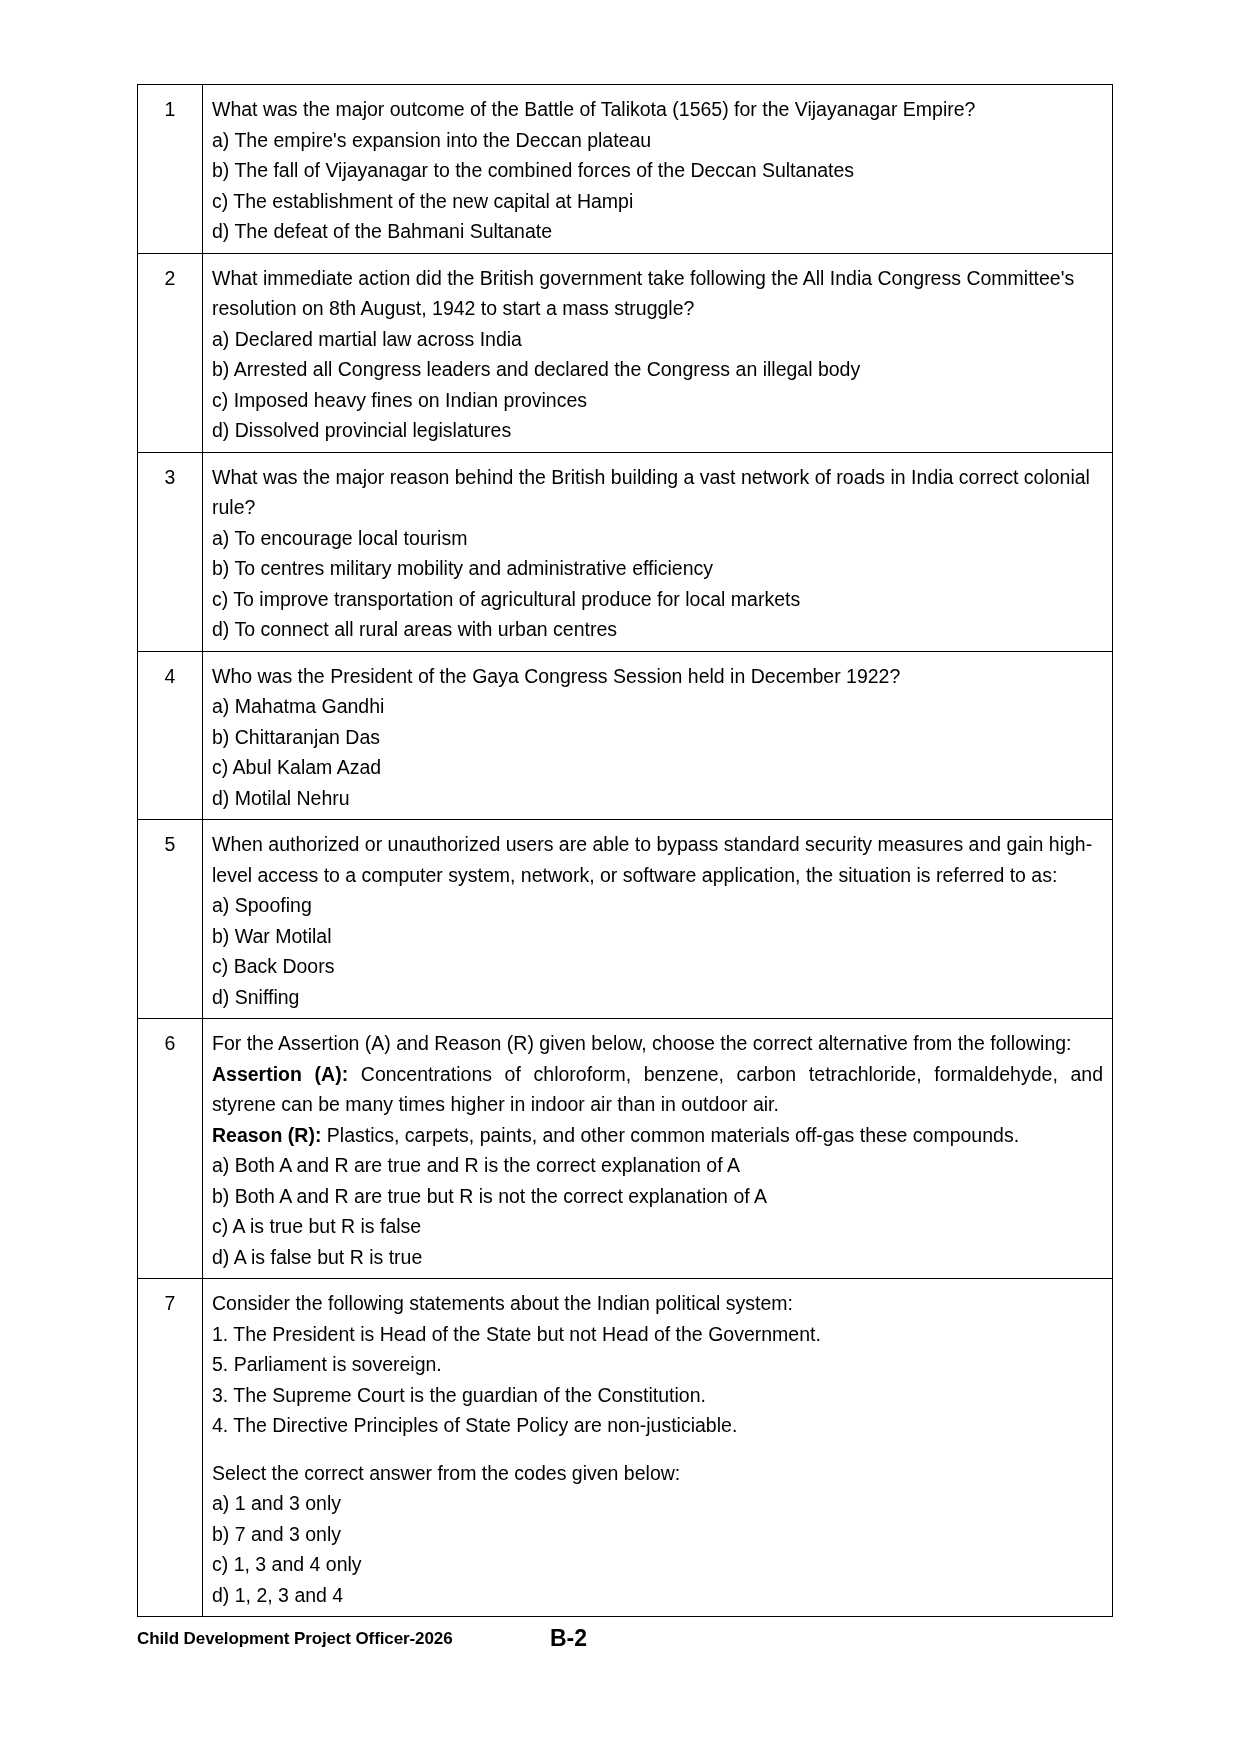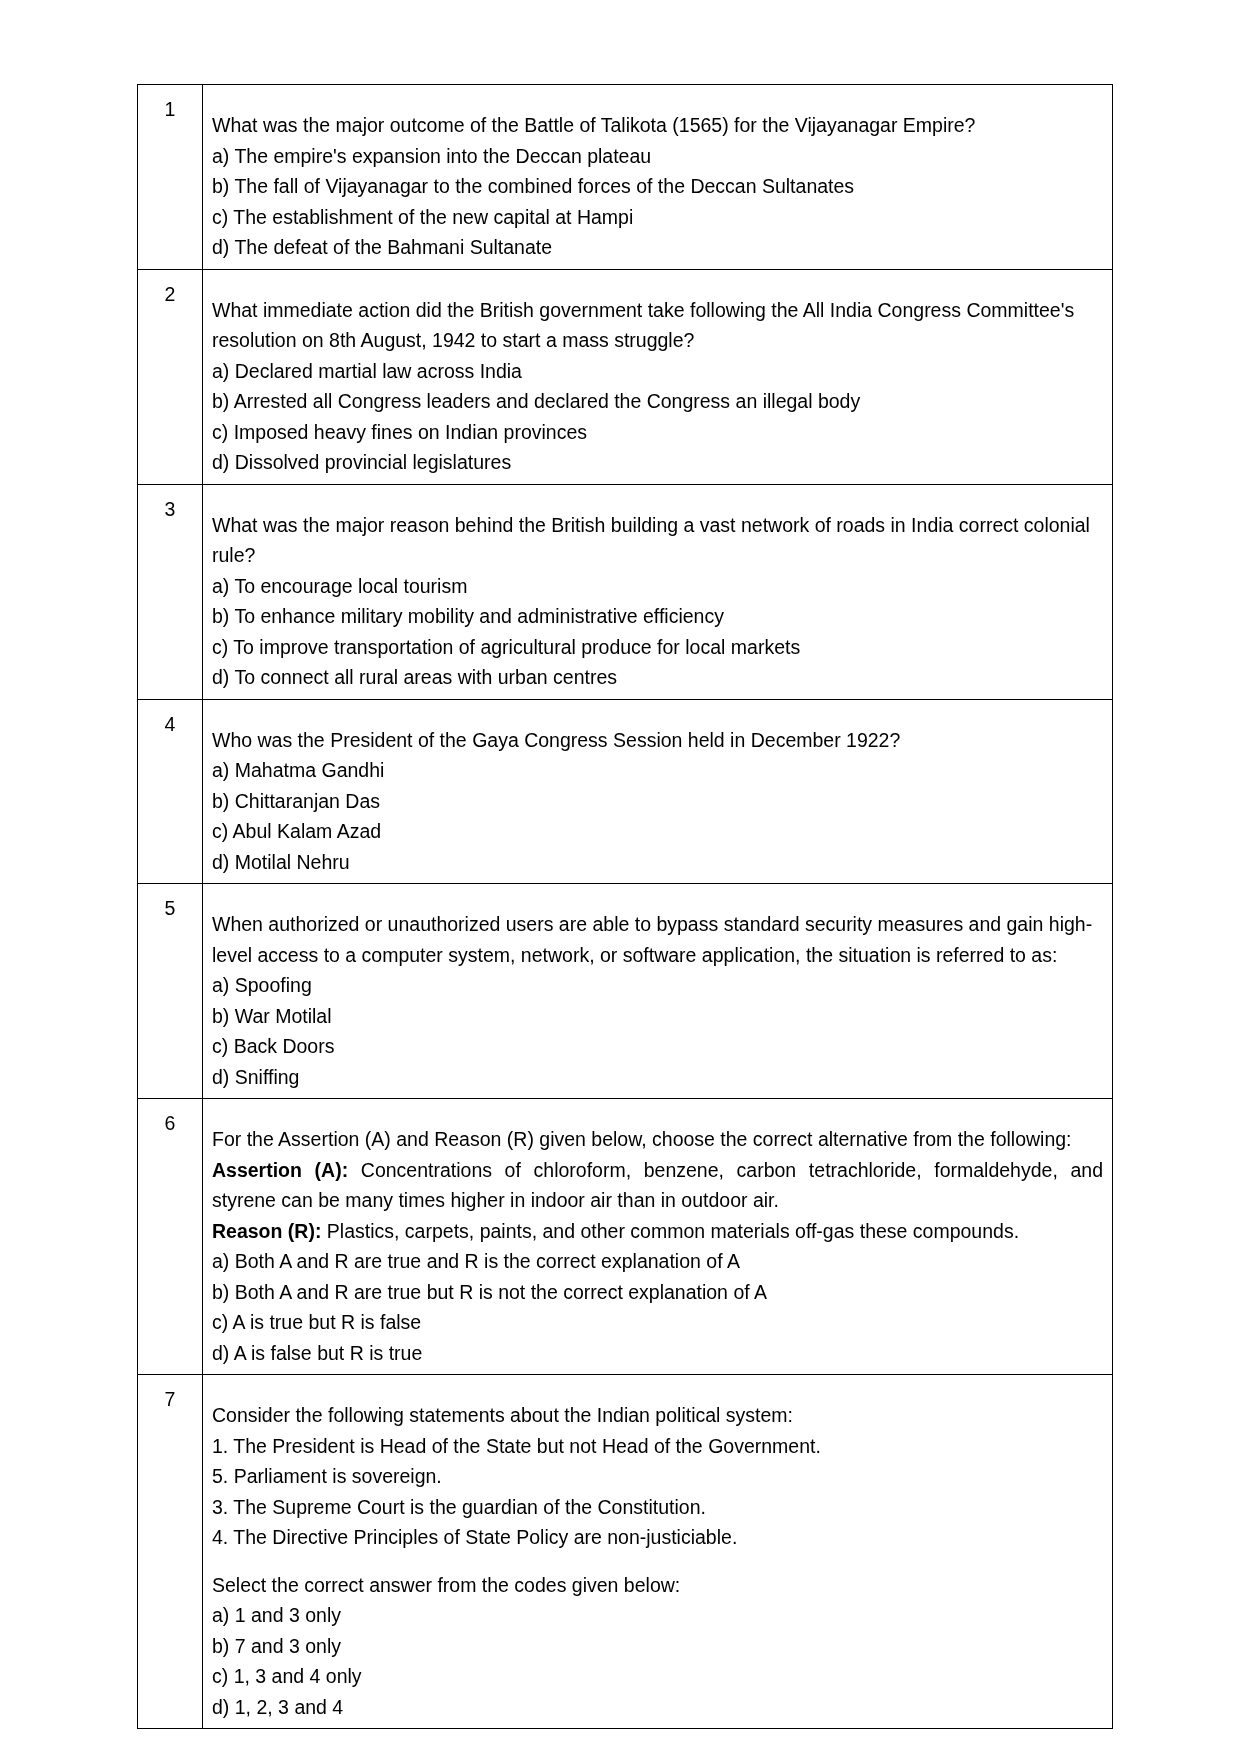--- a/index.html
+++ b/index.html
@@ -37,21 +37,21 @@
   }
   td.numcell {
     width: 64px;
     text-align: center;
     font-size: 19.5px;
     line-height: 30.5px;
     padding-top: 9px;
     padding-bottom: 6px;
   }
   td.bodycell {
-    padding: 25px 9px 6px 9px;
+    padding: 9px 9px 6px 9px;
     font-size: 19.5px;
     line-height: 30.5px;
   }
   .line {
     margin: 0;
     white-space: normal;
   }
   .just {
     text-align: justify;
     text-justify: inter-word;
@@ -115,21 +115,21 @@
           <p class="line">c) Imposed heavy fines on Indian provinces</p>
           <p class="line">d) Dissolved provincial legislatures</p>
         </td>
       </tr>
 
       <tr>
         <td class="numcell">3</td>
         <td class="bodycell">
           <p class="line">What was the major reason behind the British building a vast network of roads in India correct colonial rule?</p>
           <p class="line">a) To encourage local tourism</p>
-          <p class="line">b) To enhance military mobility and administrative efficiency</p>
+          <p class="line">b) To centres military mobility and administrative efficiency</p>
           <p class="line">c) To improve transportation of agricultural produce for local markets</p>
           <p class="line">d) To connect all rural areas with urban centres</p>
         </td>
       </tr>
 
       <tr>
         <td class="numcell">4</td>
         <td class="bodycell">
           <p class="line">Who was the President of the Gaya Congress Session held in December 1922?</p>
           <p class="line">a) Mahatma Gandhi</p>
@@ -175,14 +175,20 @@
           <p class="line">a) 1 and 3 only</p>
           <p class="line">b) 7 and 3 only</p>
           <p class="line">c) 1, 3 and 4 only</p>
           <p class="line">d) 1, 2, 3 and 4</p>
         </td>
       </tr>
 
     </tbody>
   </table>
 
+  <div class="footer">
+    <div class="footer-inner">
+      <span class="footer-left">Child Development Project Officer-2026</span>
+      <span class="footer-center">B-2</span>
+    </div>
+  </div>
 
 </div>
 
 </body></html>

